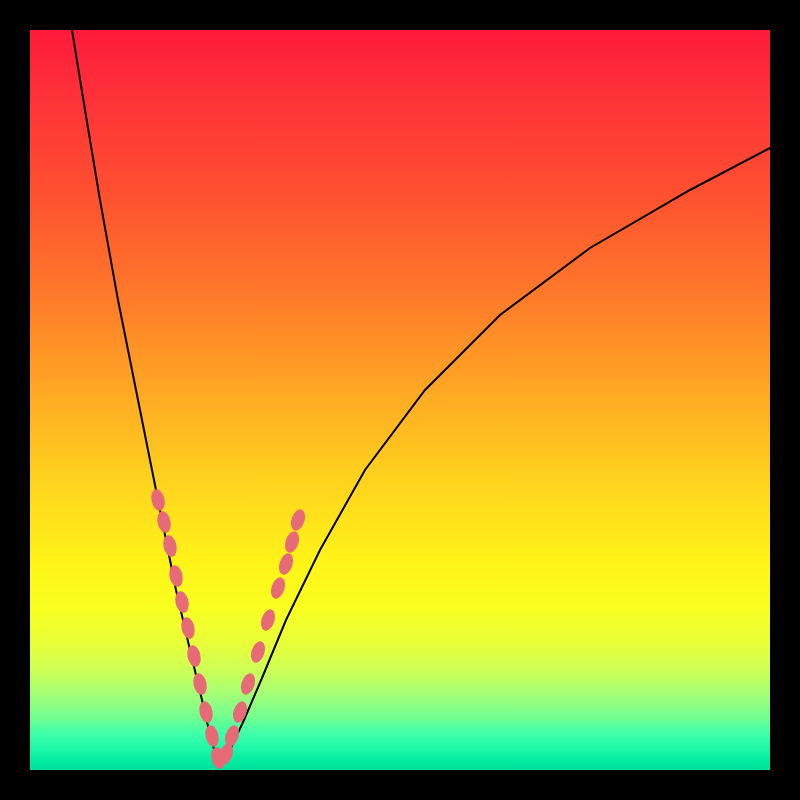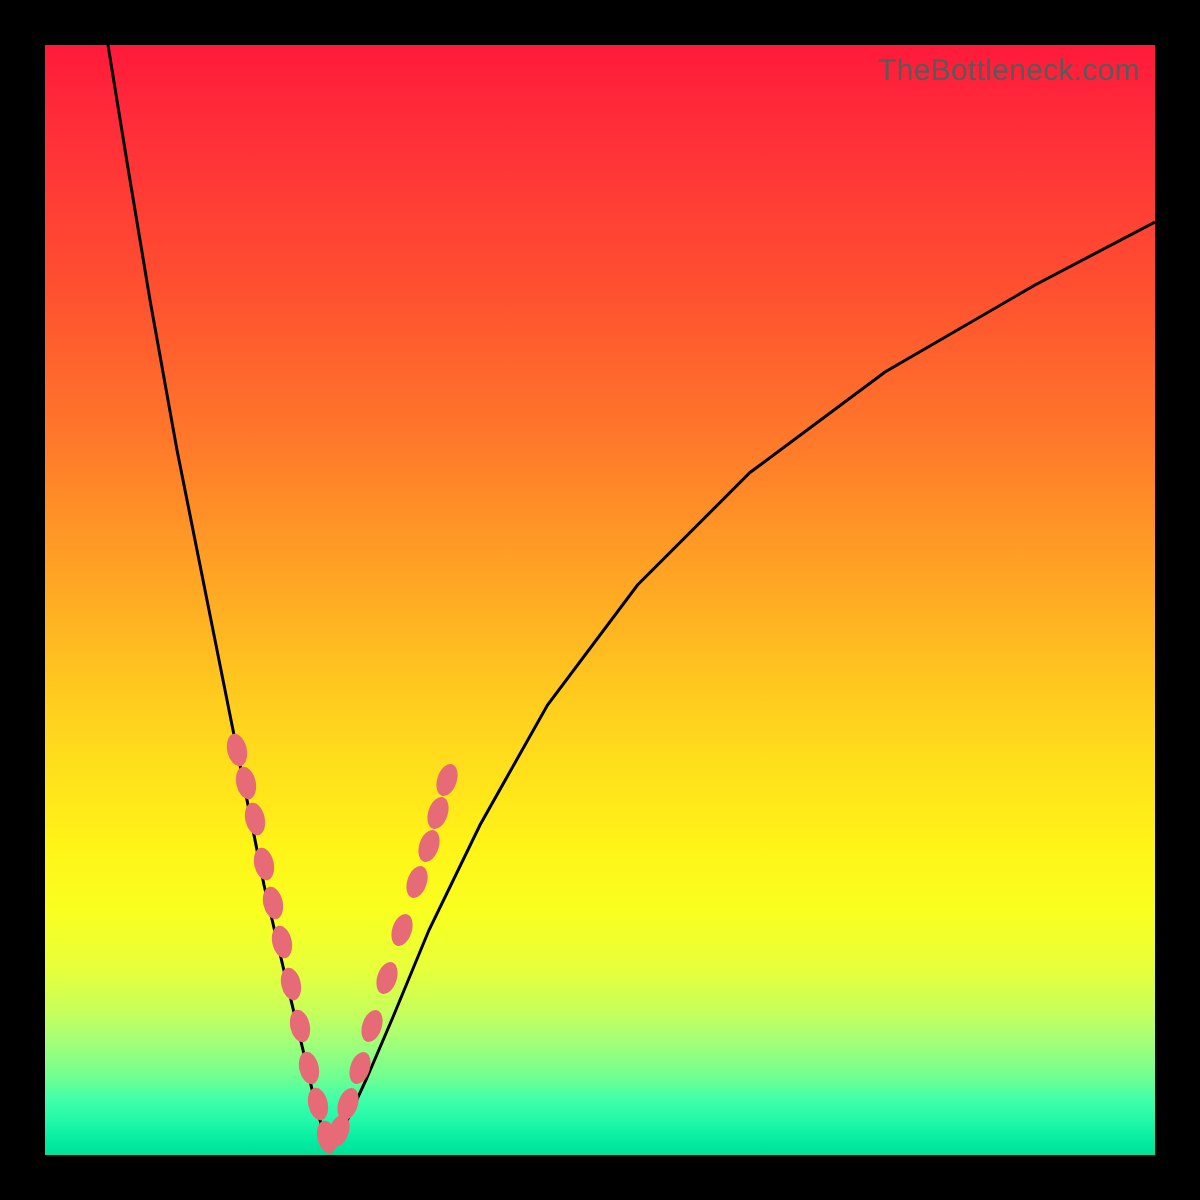--- a/index.html
+++ b/index.html
@@ -102,15 +102,14 @@
           <ellipse cx="218" cy="654" rx="6.5" ry="11" class="bead" transform="rotate(18 218 654)"></ellipse>
           <ellipse cx="228" cy="622" rx="6.5" ry="11" class="bead" transform="rotate(18 228 622)"></ellipse>
           <ellipse cx="238" cy="590" rx="6.5" ry="11" class="bead" transform="rotate(18 238 590)"></ellipse>
           <ellipse cx="248" cy="558" rx="6.5" ry="11" class="bead" transform="rotate(18 248 558)"></ellipse>
           <ellipse cx="256" cy="534" rx="6.5" ry="11" class="bead" transform="rotate(18 256 534)"></ellipse>
           <ellipse cx="262" cy="512" rx="6.5" ry="11" class="bead" transform="rotate(18 262 512)"></ellipse>
           <ellipse cx="268" cy="490" rx="6.5" ry="11" class="bead" transform="rotate(18 268 490)"></ellipse>
         </g>
     </svg>
 
-    <div class="watermark">TheBottleneck.com</div>
   </div>
 </div>
 
 </body></html>

